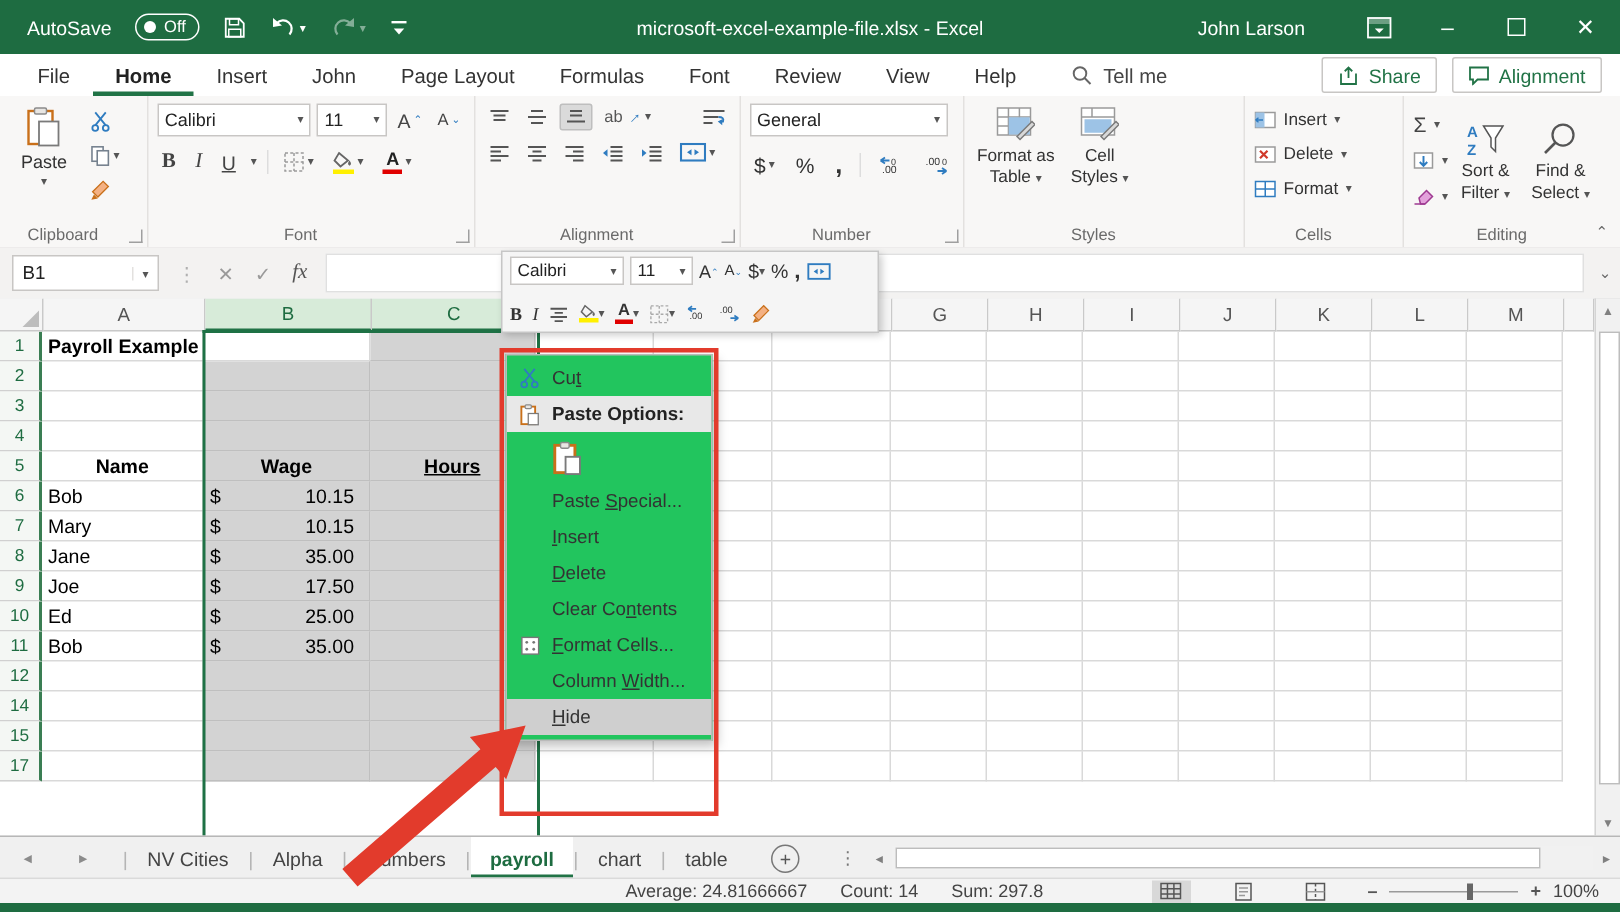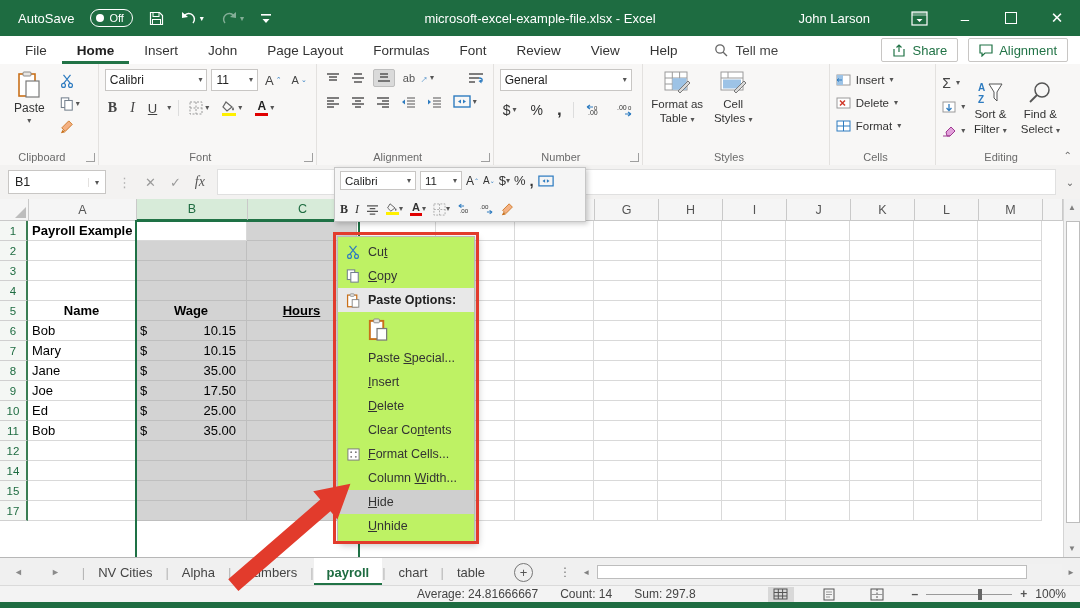--- a/index.html
+++ b/index.html
@@ -89,21 +89,21 @@
   #vthumb{position:absolute;left:2px;top:22px;width:12px;height:300px;background:#fff;border:1px solid #BDBDBD;}
 
   
   #minitoolbar{left:334px;top:167px;width:252px;height:55px;background:#F5F5F5;border:1px solid #C6C6C6;
                box-shadow:2px 2px 5px rgba(0,0,0,.2);z-index:6;padding:3px 5px;box-sizing:border-box;
                display:flex;flex-direction:column;justify-content:space-between;font-size:12px;color:#333;}
   #minitoolbar .row{gap:4px;}
   .mt-icon{display:flex;align-items:center;justify-content:center;height:18px;}
 
   
-  #cmenu{left:337px;top:236px;width:138px;background:#bef264;border:1px solid #BABABA;
+  #cmenu{left:337px;top:236px;width:138px;background:#22c55e;border:1px solid #BABABA;
          box-shadow:3px 3px 7px rgba(0,0,0,.25);z-index:6;padding:3px 0;box-sizing:border-box;}
   .cm-row{height:24px;display:flex;align-items:center;font-size:12.5px;color:#333;cursor:default;}
   .cm-ic{width:30px;display:flex;align-items:center;justify-content:center;flex:none;}
   .cm-row.band{background:#E8E8E8;font-weight:bold;color:#222;}
   .cm-row.hl{background:#CFCFCF;}
   .cm-row u{text-decoration:underline;}
   .cm-iconrow{height:34px;display:flex;align-items:center;padding-left:30px;}
 
   
   #redrect{left:333px;top:232px;width:146px;height:312px;border:3px solid #E23B2C;z-index:7;pointer-events:none;box-sizing:border-box;}
@@ -896,29 +896,20 @@
       <div class="cm-row">
         <span class="cm-ic">
           <svg width="14" height="14" viewBox="0 0 16 16">
             <path d="M4 1 L12 11 M12 1 L4 11" stroke="#2F7CC0" stroke-width="1.4" fill="none"></path>
             <circle cx="4" cy="13" r="2.2" fill="none" stroke="#2F7CC0" stroke-width="1.4"></circle>
             <circle cx="12" cy="13" r="2.2" fill="none" stroke="#2F7CC0" stroke-width="1.4"></circle>
           </svg>
         </span>
         <span><span>Cu</span><u>t</u><span></span></span>
       </div>
-      <div class="cm-row">
-        <span class="cm-ic">
-          <svg width="14" height="14" viewBox="0 0 16 16">
-            <rect x="1.5" y="1" width="8.5" height="11" fill="#fff" stroke="#75818E" stroke-width="1.2"></rect>
-            <rect x="5.5" y="4" width="8.5" height="11" fill="#fff" stroke="#75818E" stroke-width="1.2"></rect>
-          </svg>
-        </span>
-        <span><span></span><u>C</u><span>opy</span></span>
-      </div>
       <div class="cm-row band">
         <span class="cm-ic">
           <svg width="14" height="15" viewBox="0 0 16 18">
             <rect x="1.5" y="2.5" width="11" height="14" fill="#fff" stroke="#C9701A" stroke-width="1.5"></rect>
             <rect x="4.5" y="1" width="5" height="3" rx="1" fill="#E8E6E3" stroke="#8a8a8a"></rect>
             <rect x="7" y="8" width="8" height="9" fill="#fff" stroke="#7a7a7a"></rect>
           </svg>
         </span>
         <span>Paste Options:</span>
       </div>
@@ -959,24 +950,20 @@
         </span>
         <span><span></span><u>F</u><span>ormat Cells...</span></span>
       </div>
       <div class="cm-row">
         <span class="cm-ic"></span>
         <span><span>Column </span><u>W</u><span>idth...</span></span>
       </div>
       <div class="cm-row hl">
         <span class="cm-ic"></span>
         <span><span></span><u>H</u><span>ide</span></span>
-      </div>
-      <div class="cm-row">
-        <span class="cm-ic"></span>
-        <span><span></span><u>U</u><span>nhide</span></span>
       </div>
     </div>
 
   <div id="redrect" class="abs"></div>
   <svg id="redarrow" class="abs" width="145" height="122" viewBox="0 0 145 125">
     <polygon points="12.8,112 107.1,30.3 99.9,21.9 138,14 124.7,50.7 117.5,42.3 23.2,124" fill="#E23B2C"></polygon>
   </svg>
 
   <div id="tabsbar" class="abs">
     <span class="navarr">◄</span>

